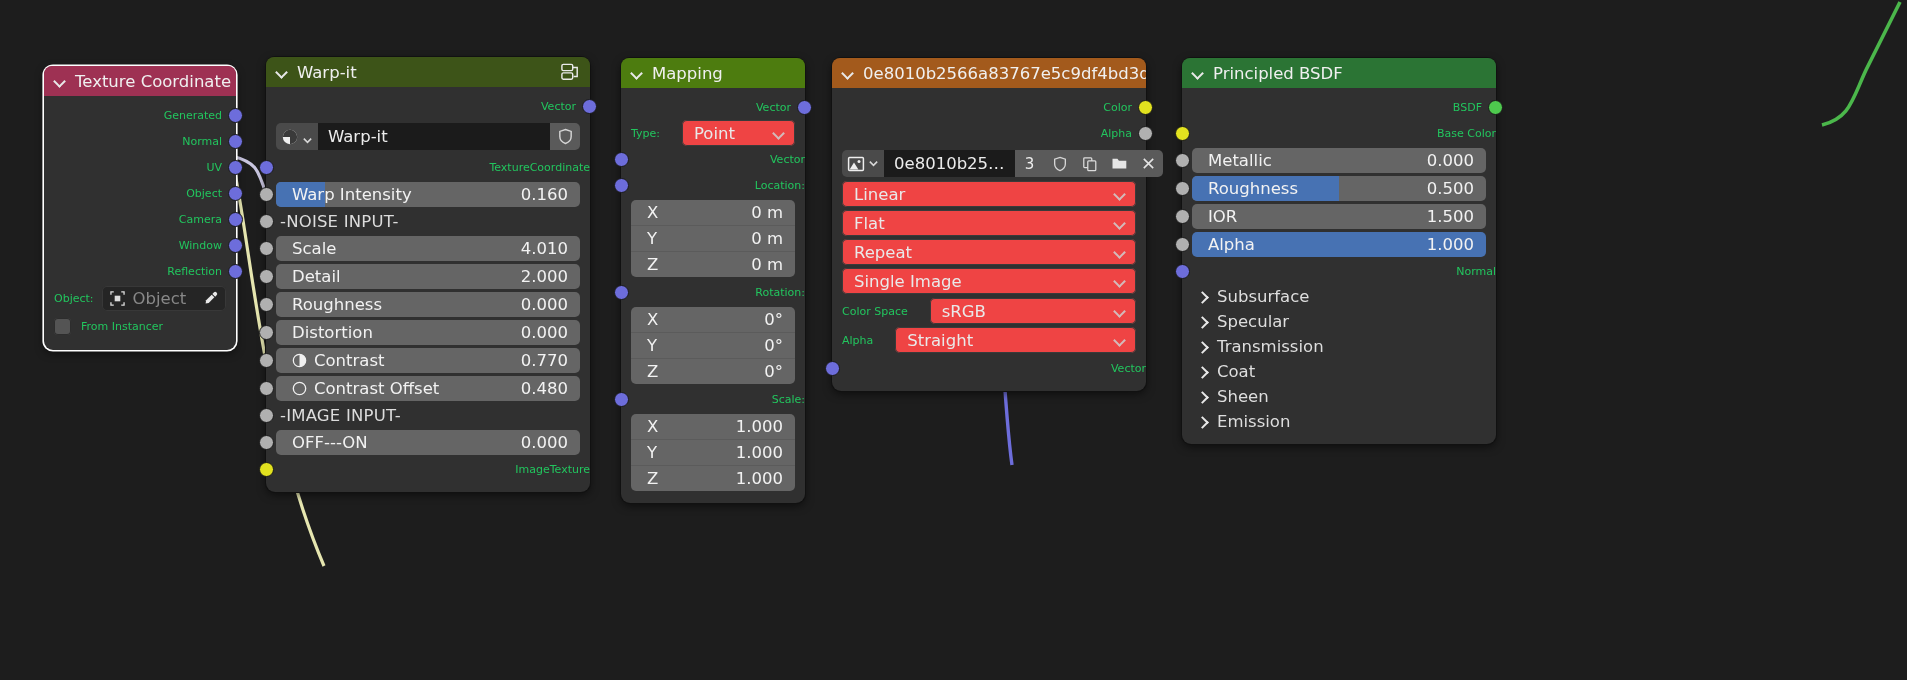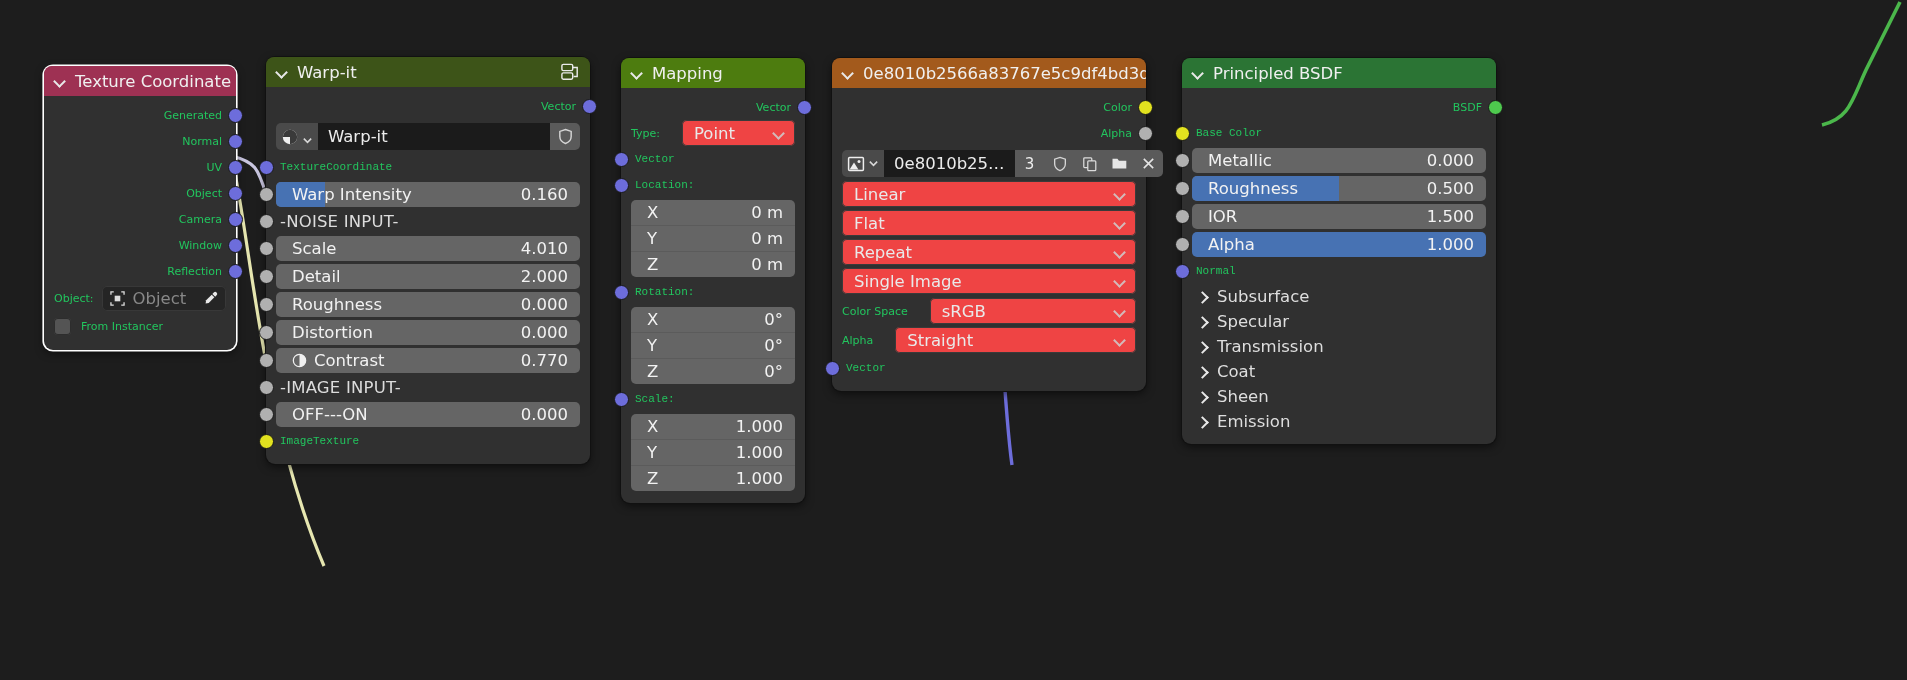--- a/index.html
+++ b/index.html
@@ -38,21 +38,21 @@
   .chev::before{
     content:"";position:absolute;left:1px;top:2px;width:7px;height:7px;
     border-right:2px solid #e8e8e8;border-bottom:2px solid #e8e8e8;
     transform:rotate(45deg);
   }
   .chev.right::before{transform:rotate(-45deg);left:2px;top:2px;}
 
   
   .row{position:relative;height:26px;display:flex;align-items:center;}
   .outrow{justify-content:flex-end;padding-right:14px;}
-  .inrow{justify-content:flex-start;padding-left:14px;font-family:Liberation Mono, monospace;}
+  .inrow{justify-content:flex-end;padding-left:14px;}
   .lbl{font-size:11px;color:#22c55e;white-space:nowrap;}
 
   
   .sock{
     position:absolute;width:13px;height:13px;border-radius:50%;
     border:1px solid #1a1a1a;top:50%;margin-top:-7px;
   }
   .sock.left{left:-7px;}
   .sock.right{right:-7px;}
   .s-vec{background:#6d6ddb;}
@@ -338,20 +338,32 @@
           <span class="wname">
             <svg class="ico" width="15" height="15" viewBox="0 0 16 16">
               <circle cx="8" cy="8" r="6.6" stroke="#f0f0f0" stroke-width="1.3" fill="none"></circle>
               <path d="M8,1.4 A6.6,6.6 0 0 1 8,14.6 Z" fill="#f0f0f0"></path>
             </svg>
             <span>Contrast</span>
           </span>
           <span class="wval">0.770</span>
         </div>
       </div>
+      <div class="row" style="height:28px;">
+        <span class="sock left s-flt"></span>
+        <div class="widget" style="flex:1;">
+          <span class="wname">
+            <svg class="ico" width="15" height="15" viewBox="0 0 16 16">
+              <circle cx="8" cy="8" r="6.6" stroke="#f0f0f0" stroke-width="1.4" fill="none"></circle>
+            </svg>
+            <span>Contrast Offset</span>
+          </span>
+          <span class="wval">0.480</span>
+        </div>
+      </div>
 
       <div class="row" style="height:26px;">
         <span class="sock left s-flt"></span>
         <span class="secthdr">-IMAGE INPUT-</span>
       </div>
 
       <div class="row" style="height:28px;">
         <span class="sock left s-flt"></span>
         <div class="widget" style="flex:1;">
           <span class="wname">

